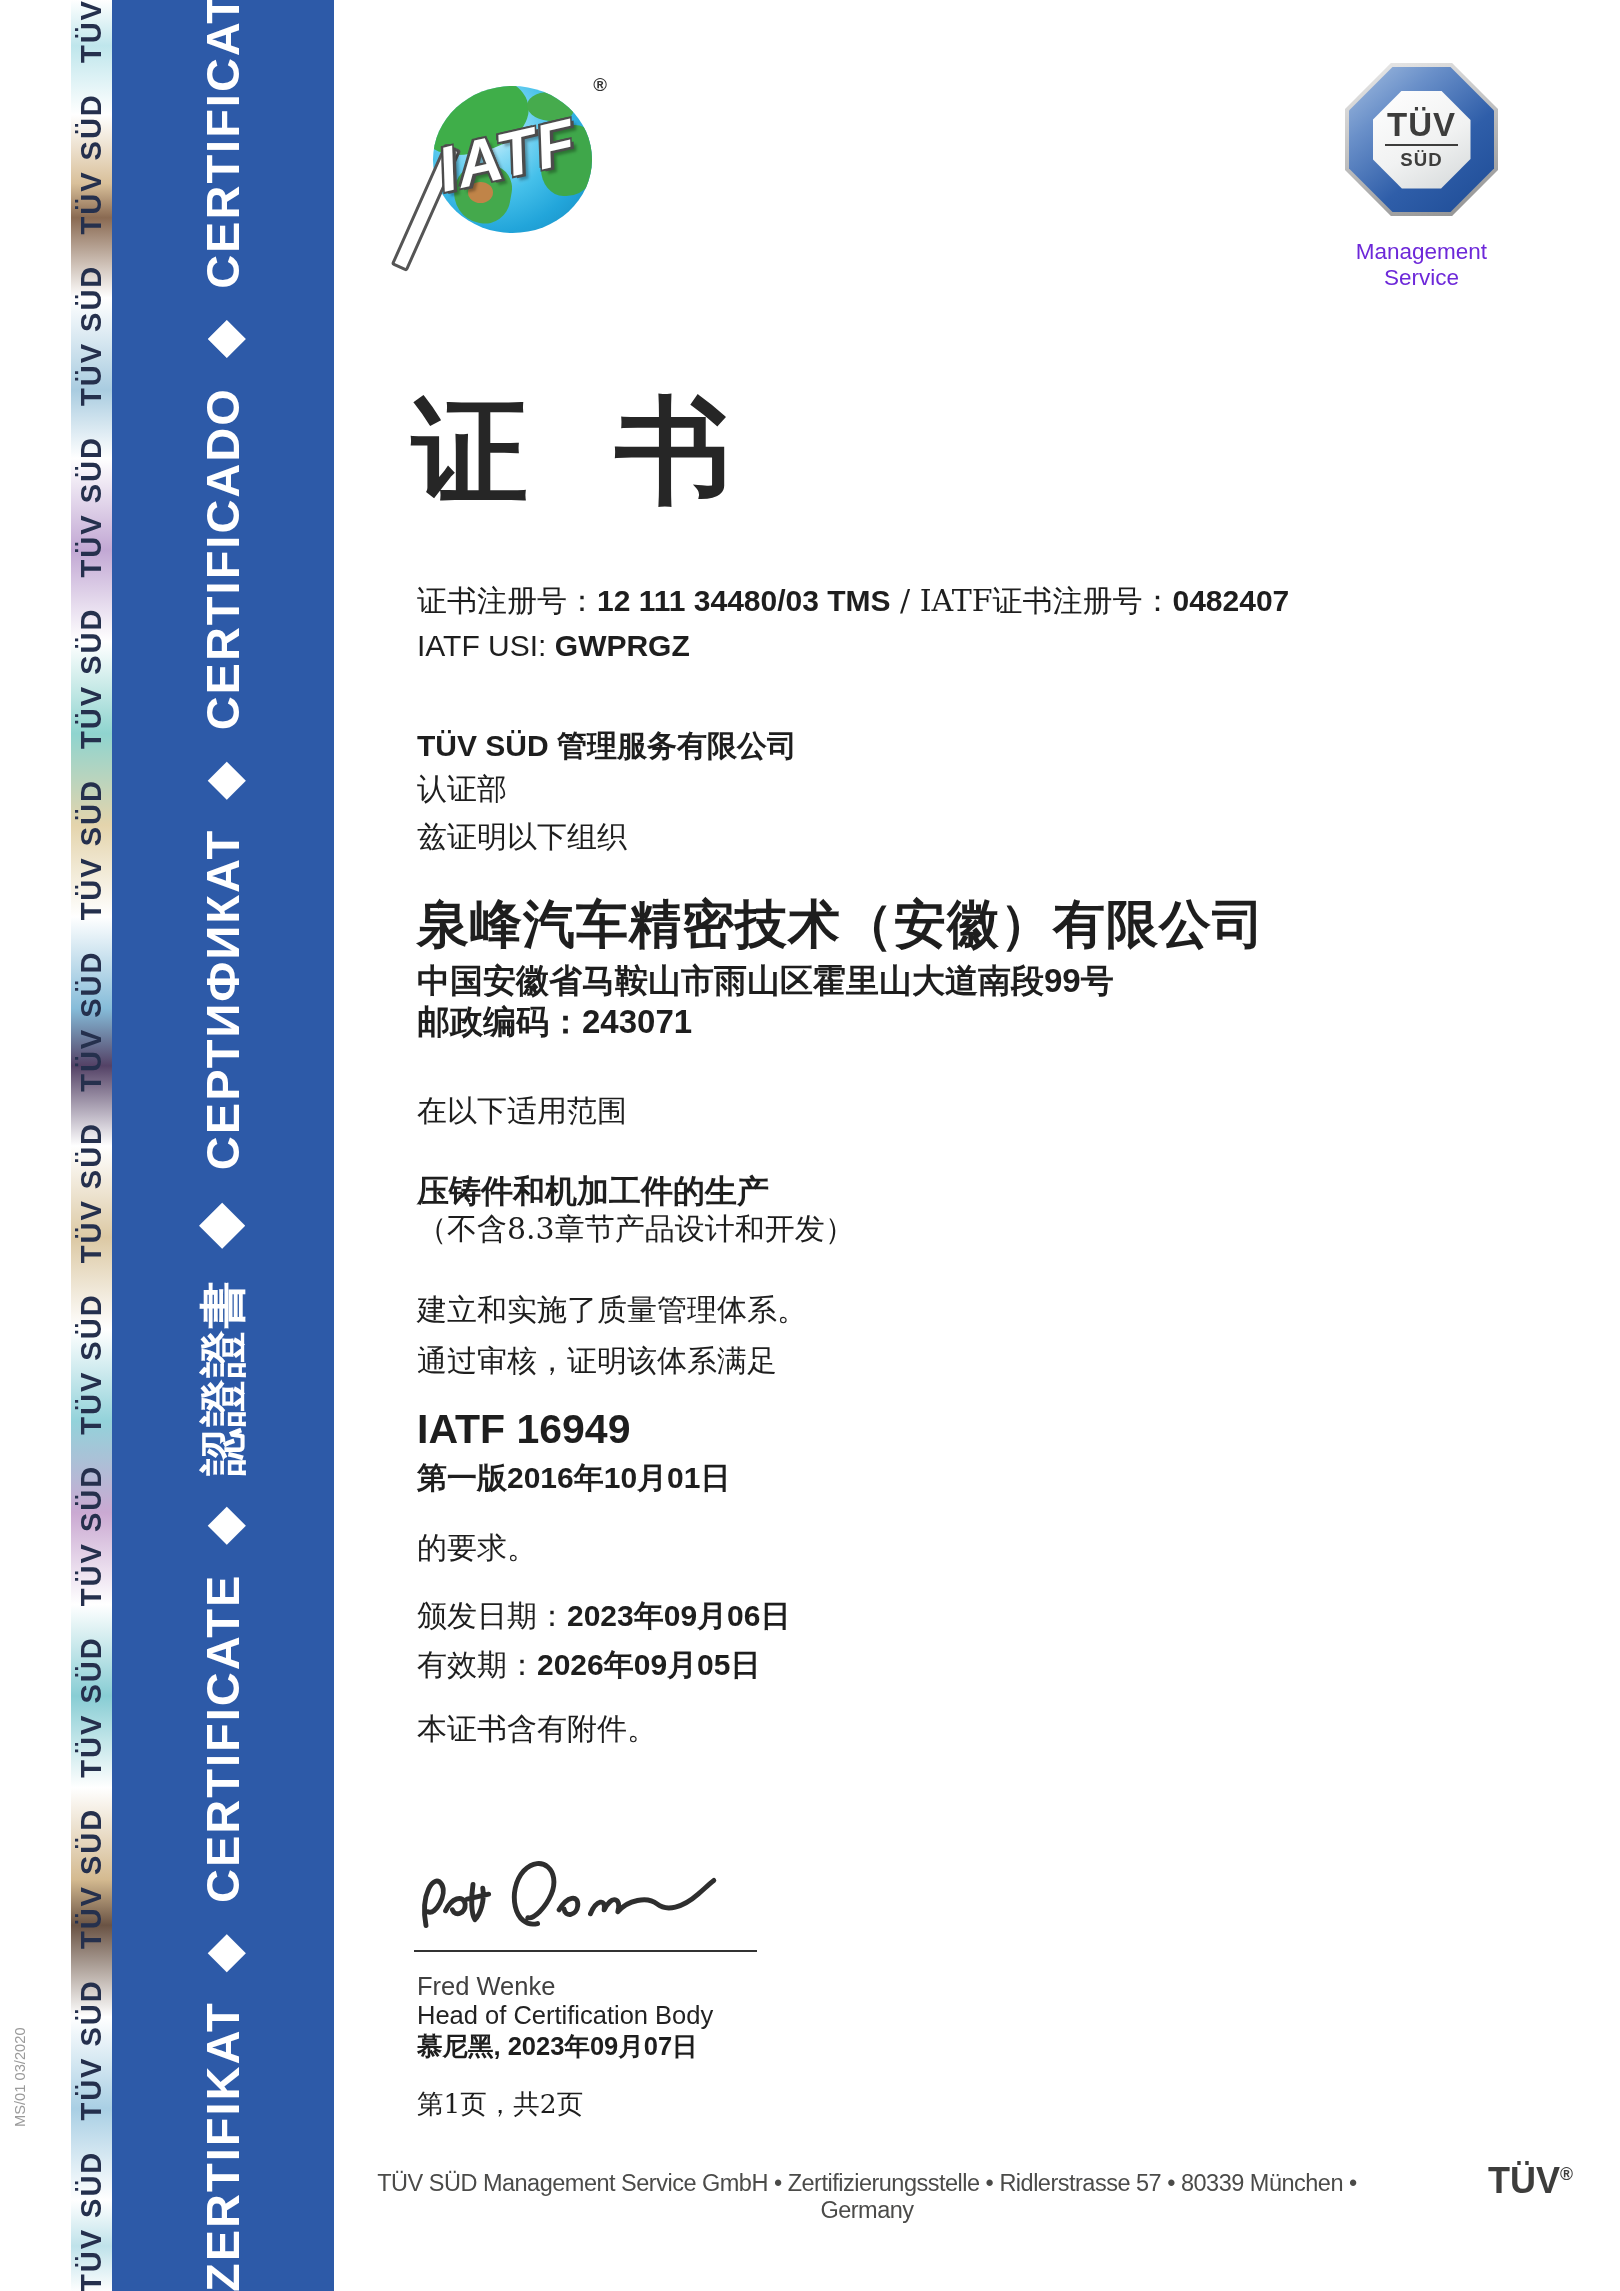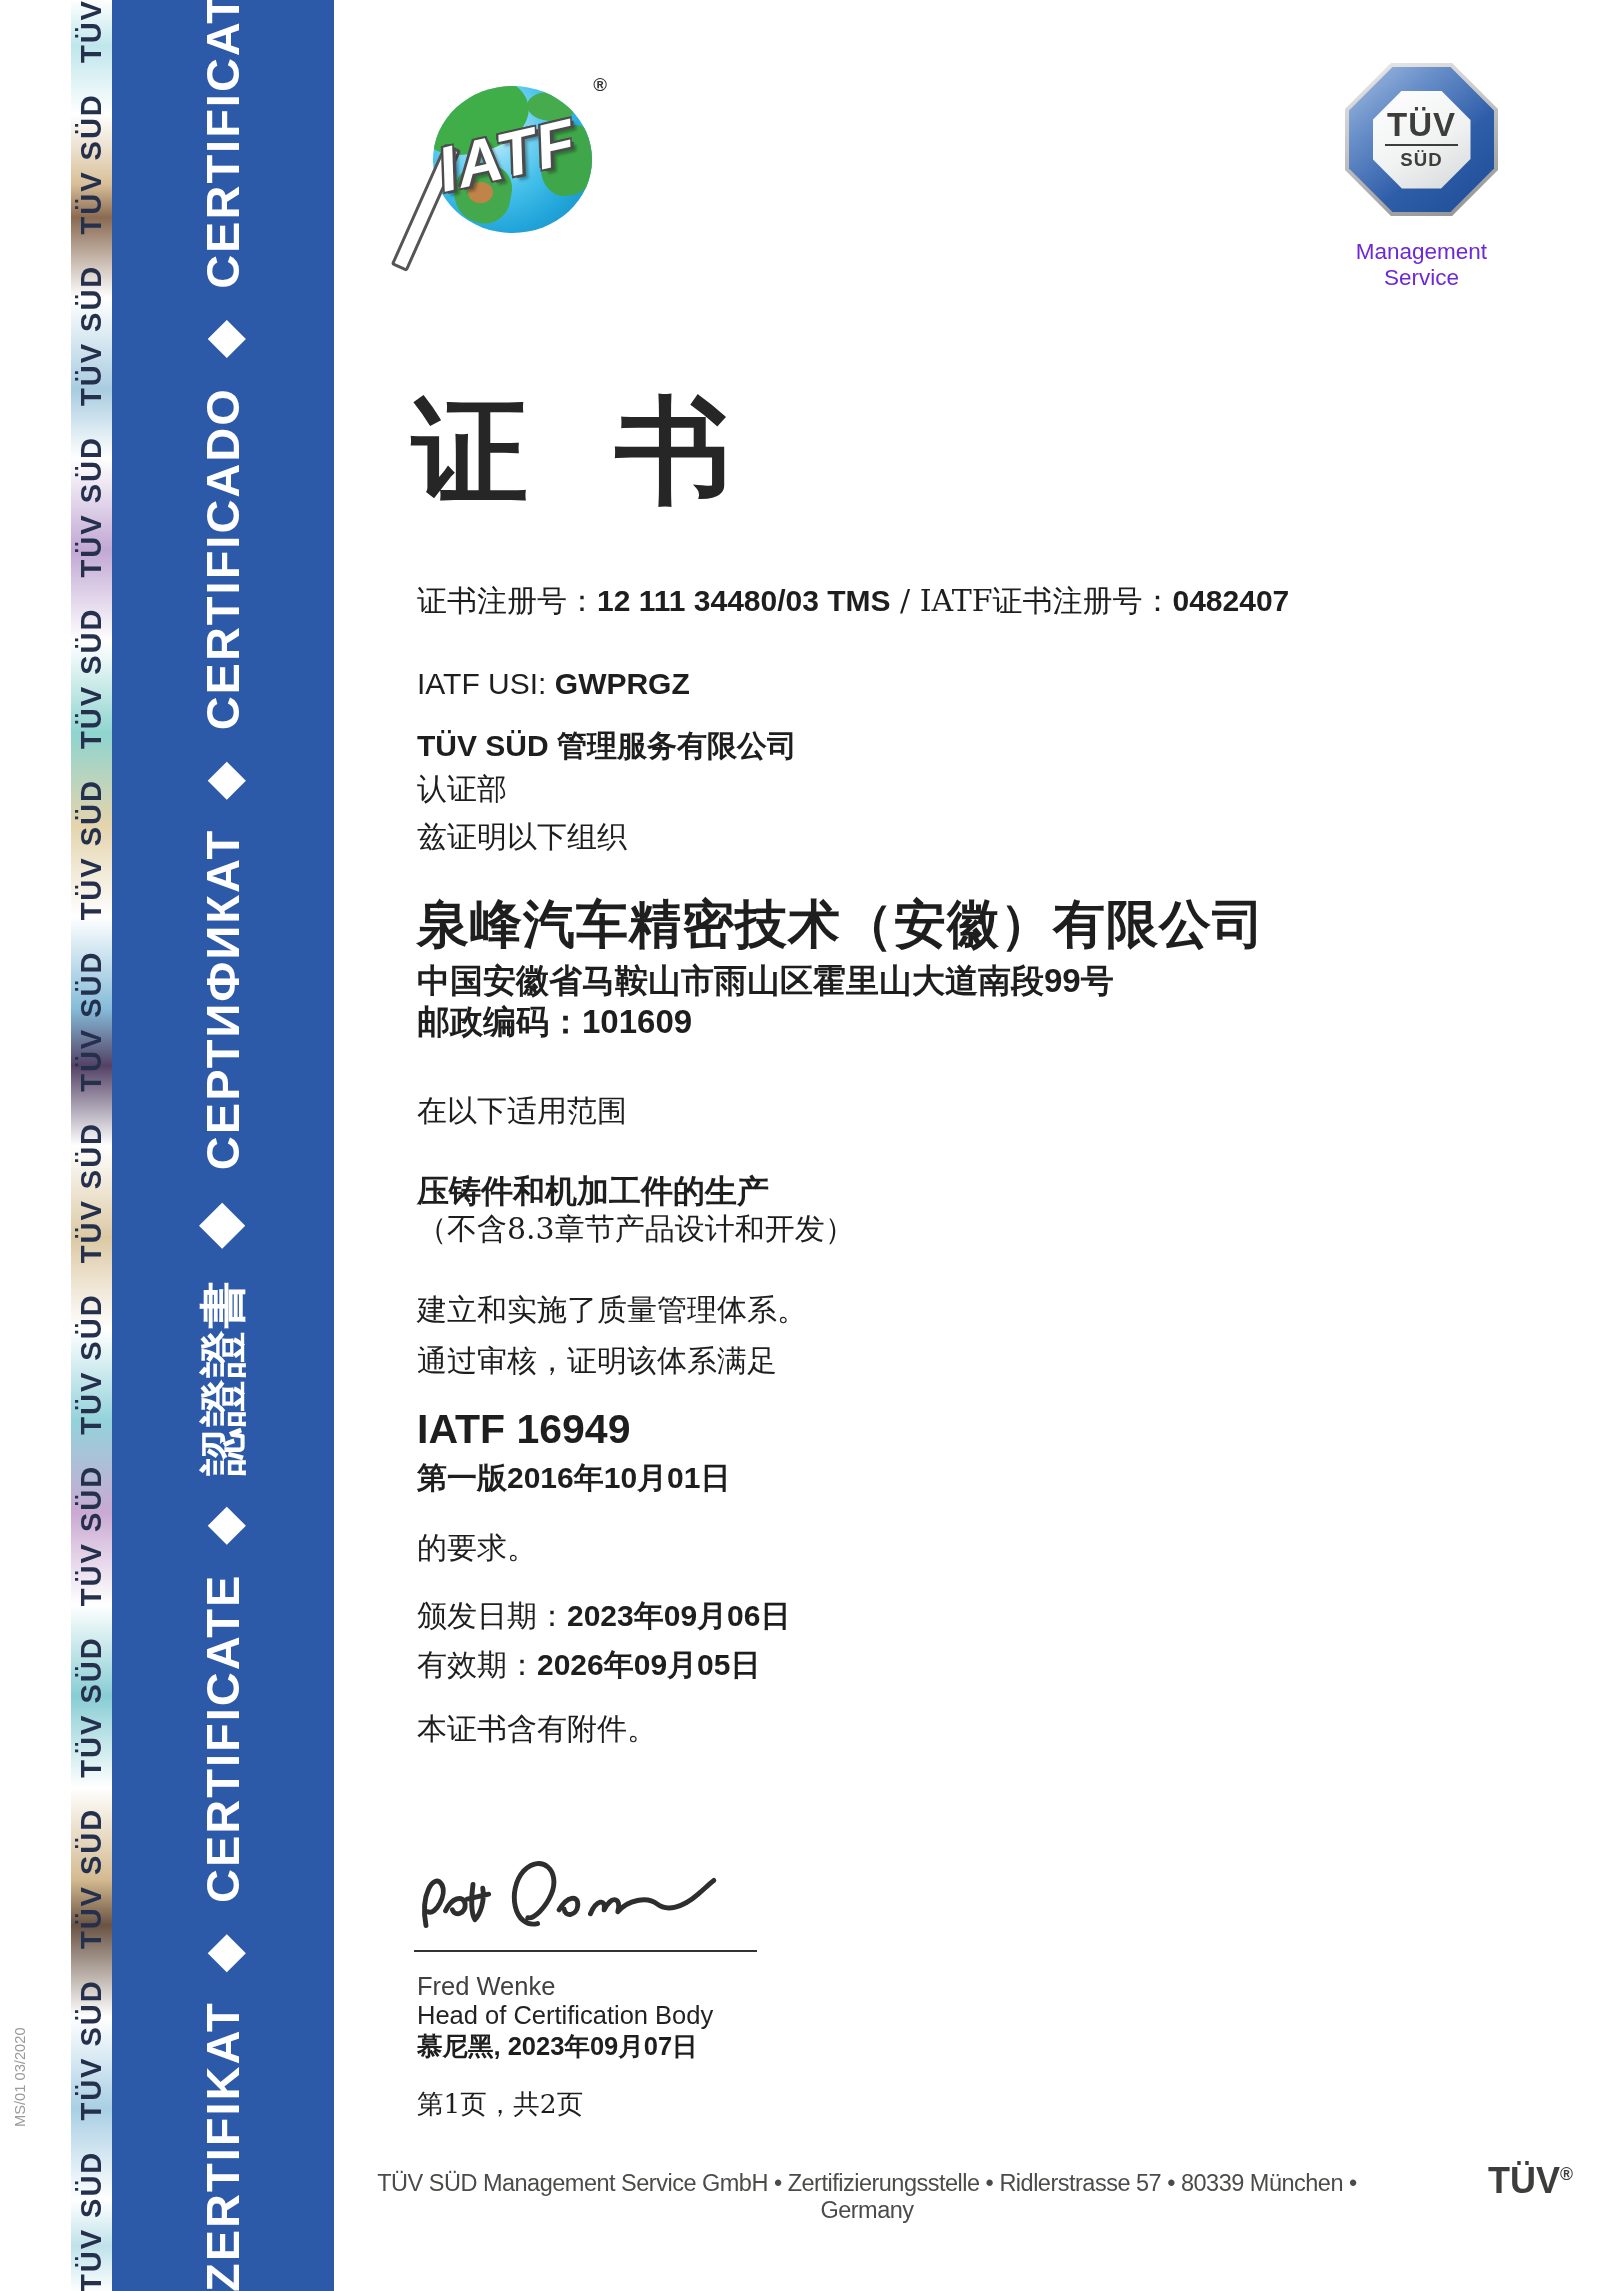--- a/index.html
+++ b/index.html
@@ -100,21 +100,21 @@
 
   
   .doc-title {
     position:absolute; left:412px; top:390px;
     font-family:"DejaVu Serif", serif; font-weight:600; font-size:116px; line-height:1.05;
     color:#262626; letter-spacing:2px; white-space:pre;
   }
   .line { position:absolute; left:417px; white-space:pre; }
   .fs31 { font-size:30px; }
   .reg-line      { top:581px; }
-  .usi-line      { top:667px; }
+  .usi-line      { top:629px; }
   .issuer-name   { top:726px; font-size:30px; }
   .issuer-dept   { top:769px; }
   .issuer-stmt   { top:817px; }
   .org-name      { top:890px; font-size:52px; letter-spacing:1px; }
   .org-addr      { top:959px; font-size:33px; }
   .org-postal    { top:1000px; font-size:33px; }
   .scope-intro   { top:1091px; }
   .scope-act     { top:1170px; font-size:32px; }
   .scope-excl    { top:1209px; }
   .scope-est     { top:1290px; }
@@ -184,21 +184,21 @@
 <div class="line reg-line fs31 serif"><span>证书注册号：</span><span class="b">12 111 34480/03 TMS</span><span> / </span><span>IATF证书注册号：</span><span class="b">0482407</span></div>
 
 <div class="line usi-line fs31"><span>IATF USI: </span><span class="b">GWPRGZ</span></div>
 
 <div class="line issuer-name b">TÜV SÜD 管理服务有限公司</div>
 <div class="line issuer-dept fs31 serif">认证部</div>
 <div class="line issuer-stmt fs31 serif">兹证明以下组织</div>
 
 <div class="line org-name b">泉峰汽车精密技术（安徽）有限公司</div>
 <div class="line org-addr b">中国安徽省马鞍山市雨山区霍里山大道南段99号</div>
-<div class="line org-postal b"><span>邮政编码：</span><span>101609</span></div>
+<div class="line org-postal b"><span>邮政编码：</span><span>243071</span></div>
 
 <div class="line scope-intro fs31 serif">在以下适用范围</div>
 <div class="line scope-act b">压铸件和机加工件的生产</div>
 <div class="line scope-excl fs31 serif">（不含8.3章节产品设计和开发）</div>
 <div class="line scope-est fs31 serif">建立和实施了质量管理体系。</div>
 <div class="line scope-audit fs31 serif">通过审核，证明该体系满足</div>
 
 <div class="line std-name b">IATF 16949</div>
 <div class="line std-edition b">第一版2016年10月01日</div>
 <div class="line std-req fs31 serif">的要求。</div>

